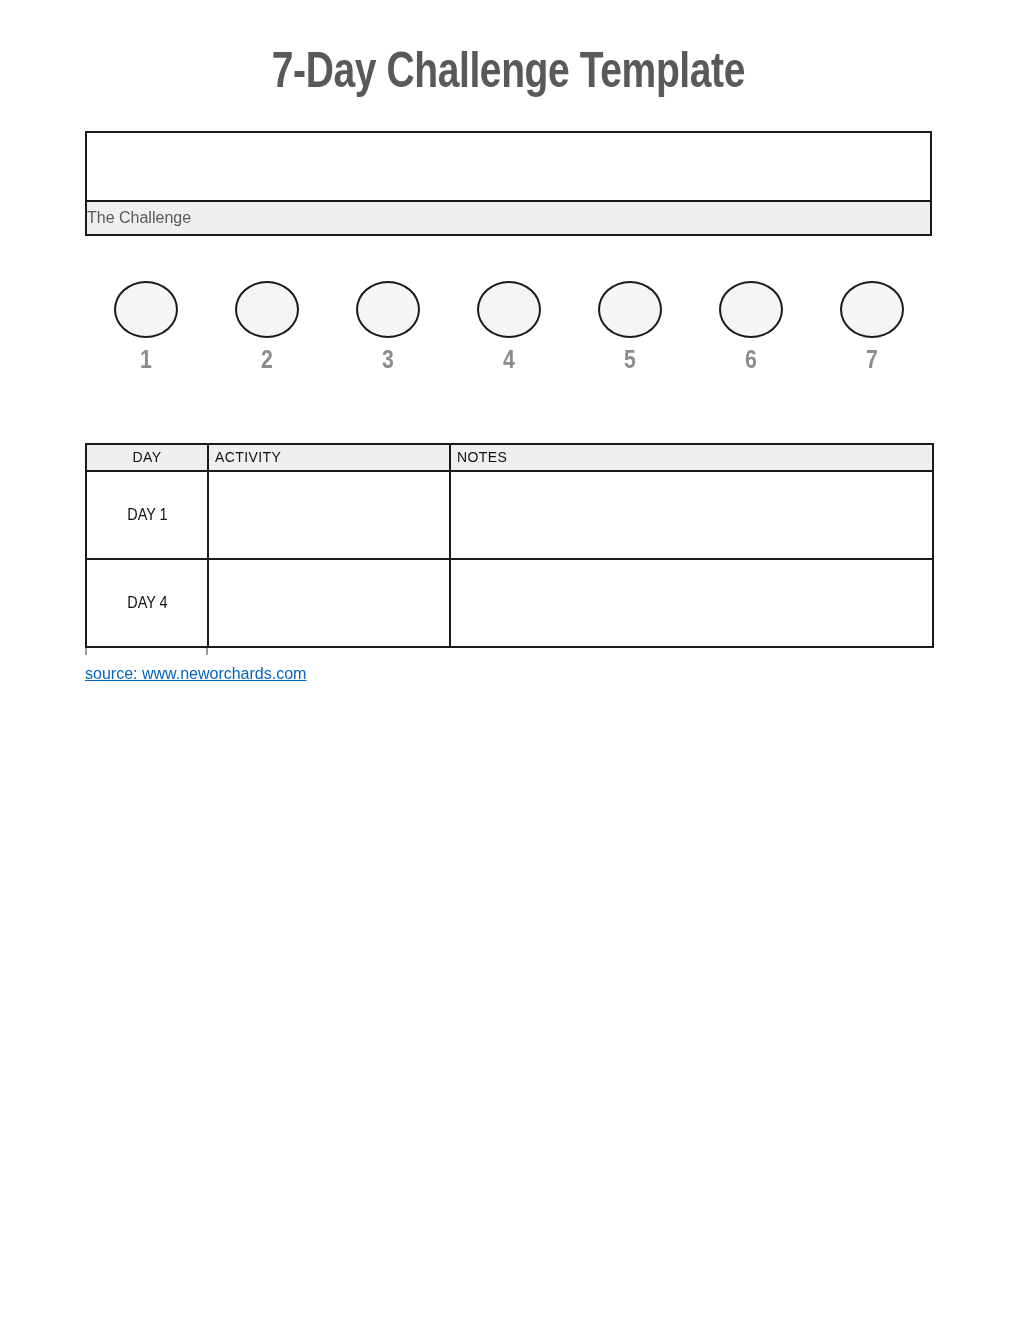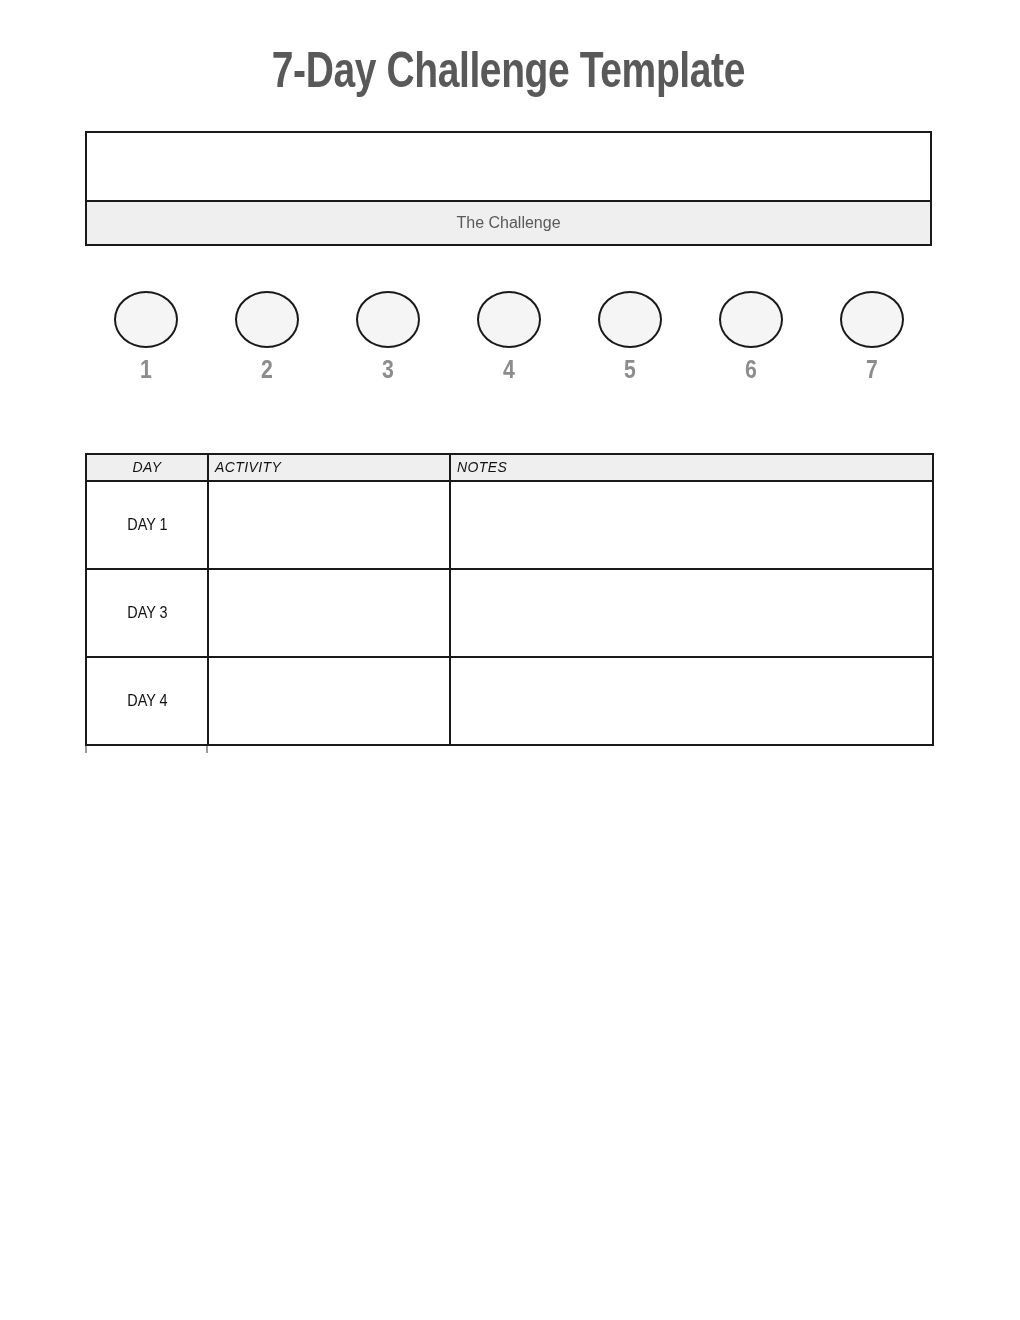--- a/index.html
+++ b/index.html
@@ -49,24 +49,24 @@
     border: 2px solid var(--border_black);
     background: #fff;
   }
   .challenge-write {
     height: 67px;
     background: #ffffff;
   }
   .challenge-label-bar {
     border-top: 2px solid var(--border_black);
     background: var(--panel_bg);
-    height: 44px;
+    height: 34px;
     display: flex;
     align-items: center;
-    justify-content: center;
+    justify-content: flex-start;
     color: var(--label_text);
     font-size: 16px;
   }
   
   .circles-row {
     margin-top: 45px;
     display: flex;
   }
   .circle-item {
     flex: 1;
@@ -102,21 +102,20 @@
   }
   col.c-day { width: 122px; }
   col.c-activity { width: 242px; }
   col.c-notes { width: 483px; }
   th {
     background: var(--panel_bg);
     height: 27px;
     font-size: 14px;
     font-weight: normal;
     letter-spacing: 0.4px;
-    font-style: italic;
   }
   th.h-day { text-align: center; }
   th.h-left { text-align: left; padding-left: 6px; }
   td { height: 88px; background: #fff; }
   td.day-cell {
     text-align: center;
     font-size: 16px;
     border-radius: 7px;
   }
   td.day-cell span {
@@ -201,30 +200,28 @@
             <th class="h-left">NOTES</th>
           </tr>
         </thead>
         <tbody>
           <tr>
             <td class="day-cell"><span>DAY 1</span></td>
             <td></td>
             <td></td>
           </tr>
           <tr>
-            <td class="day-cell"><span>DAY 3</span></td>
-            <td></td>
-            <td></td>
-          </tr>
-          <tr>
             <td class="day-cell"><span>DAY 4</span></td>
             <td></td>
             <td></td>
           </tr>
         </tbody>
       </table>
       <div class="stub stub-1"></div>
       <div class="stub stub-2"></div>
     </div>
 
+    <div class="source-row">
+      <a href="#">source: www.neworchards.com</a>
+    </div>
 
   </div>
 </div>
 
 </body></html>

